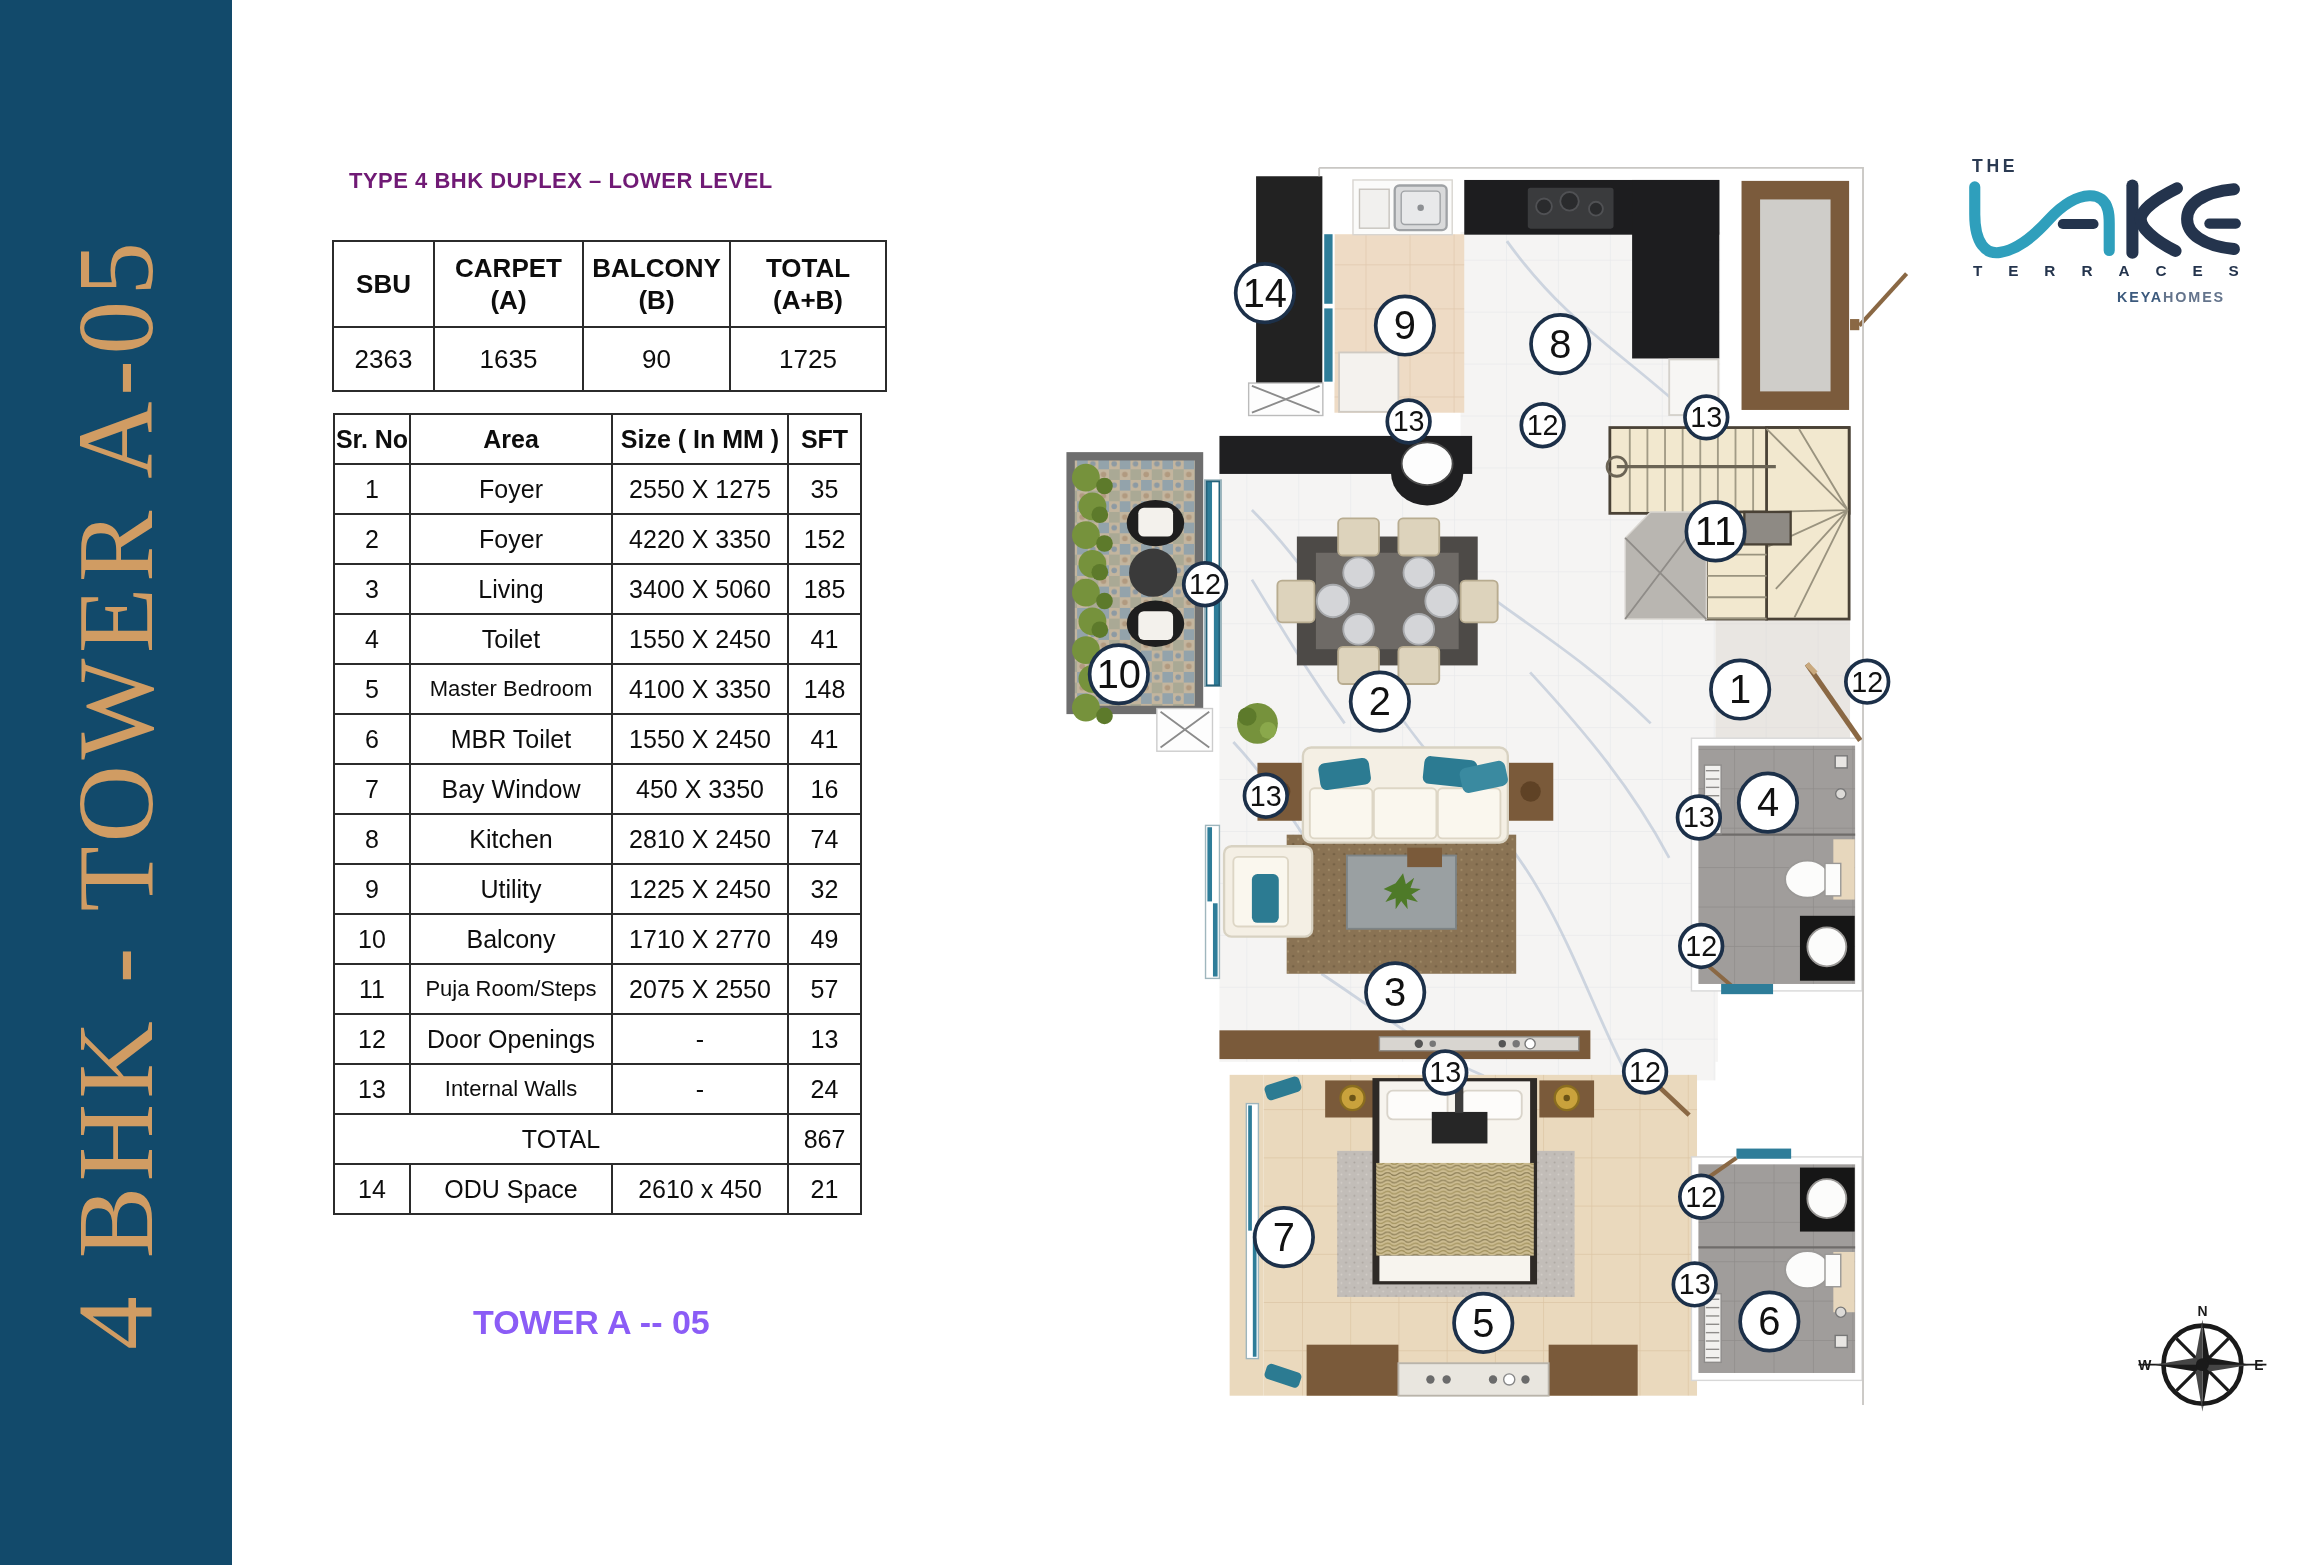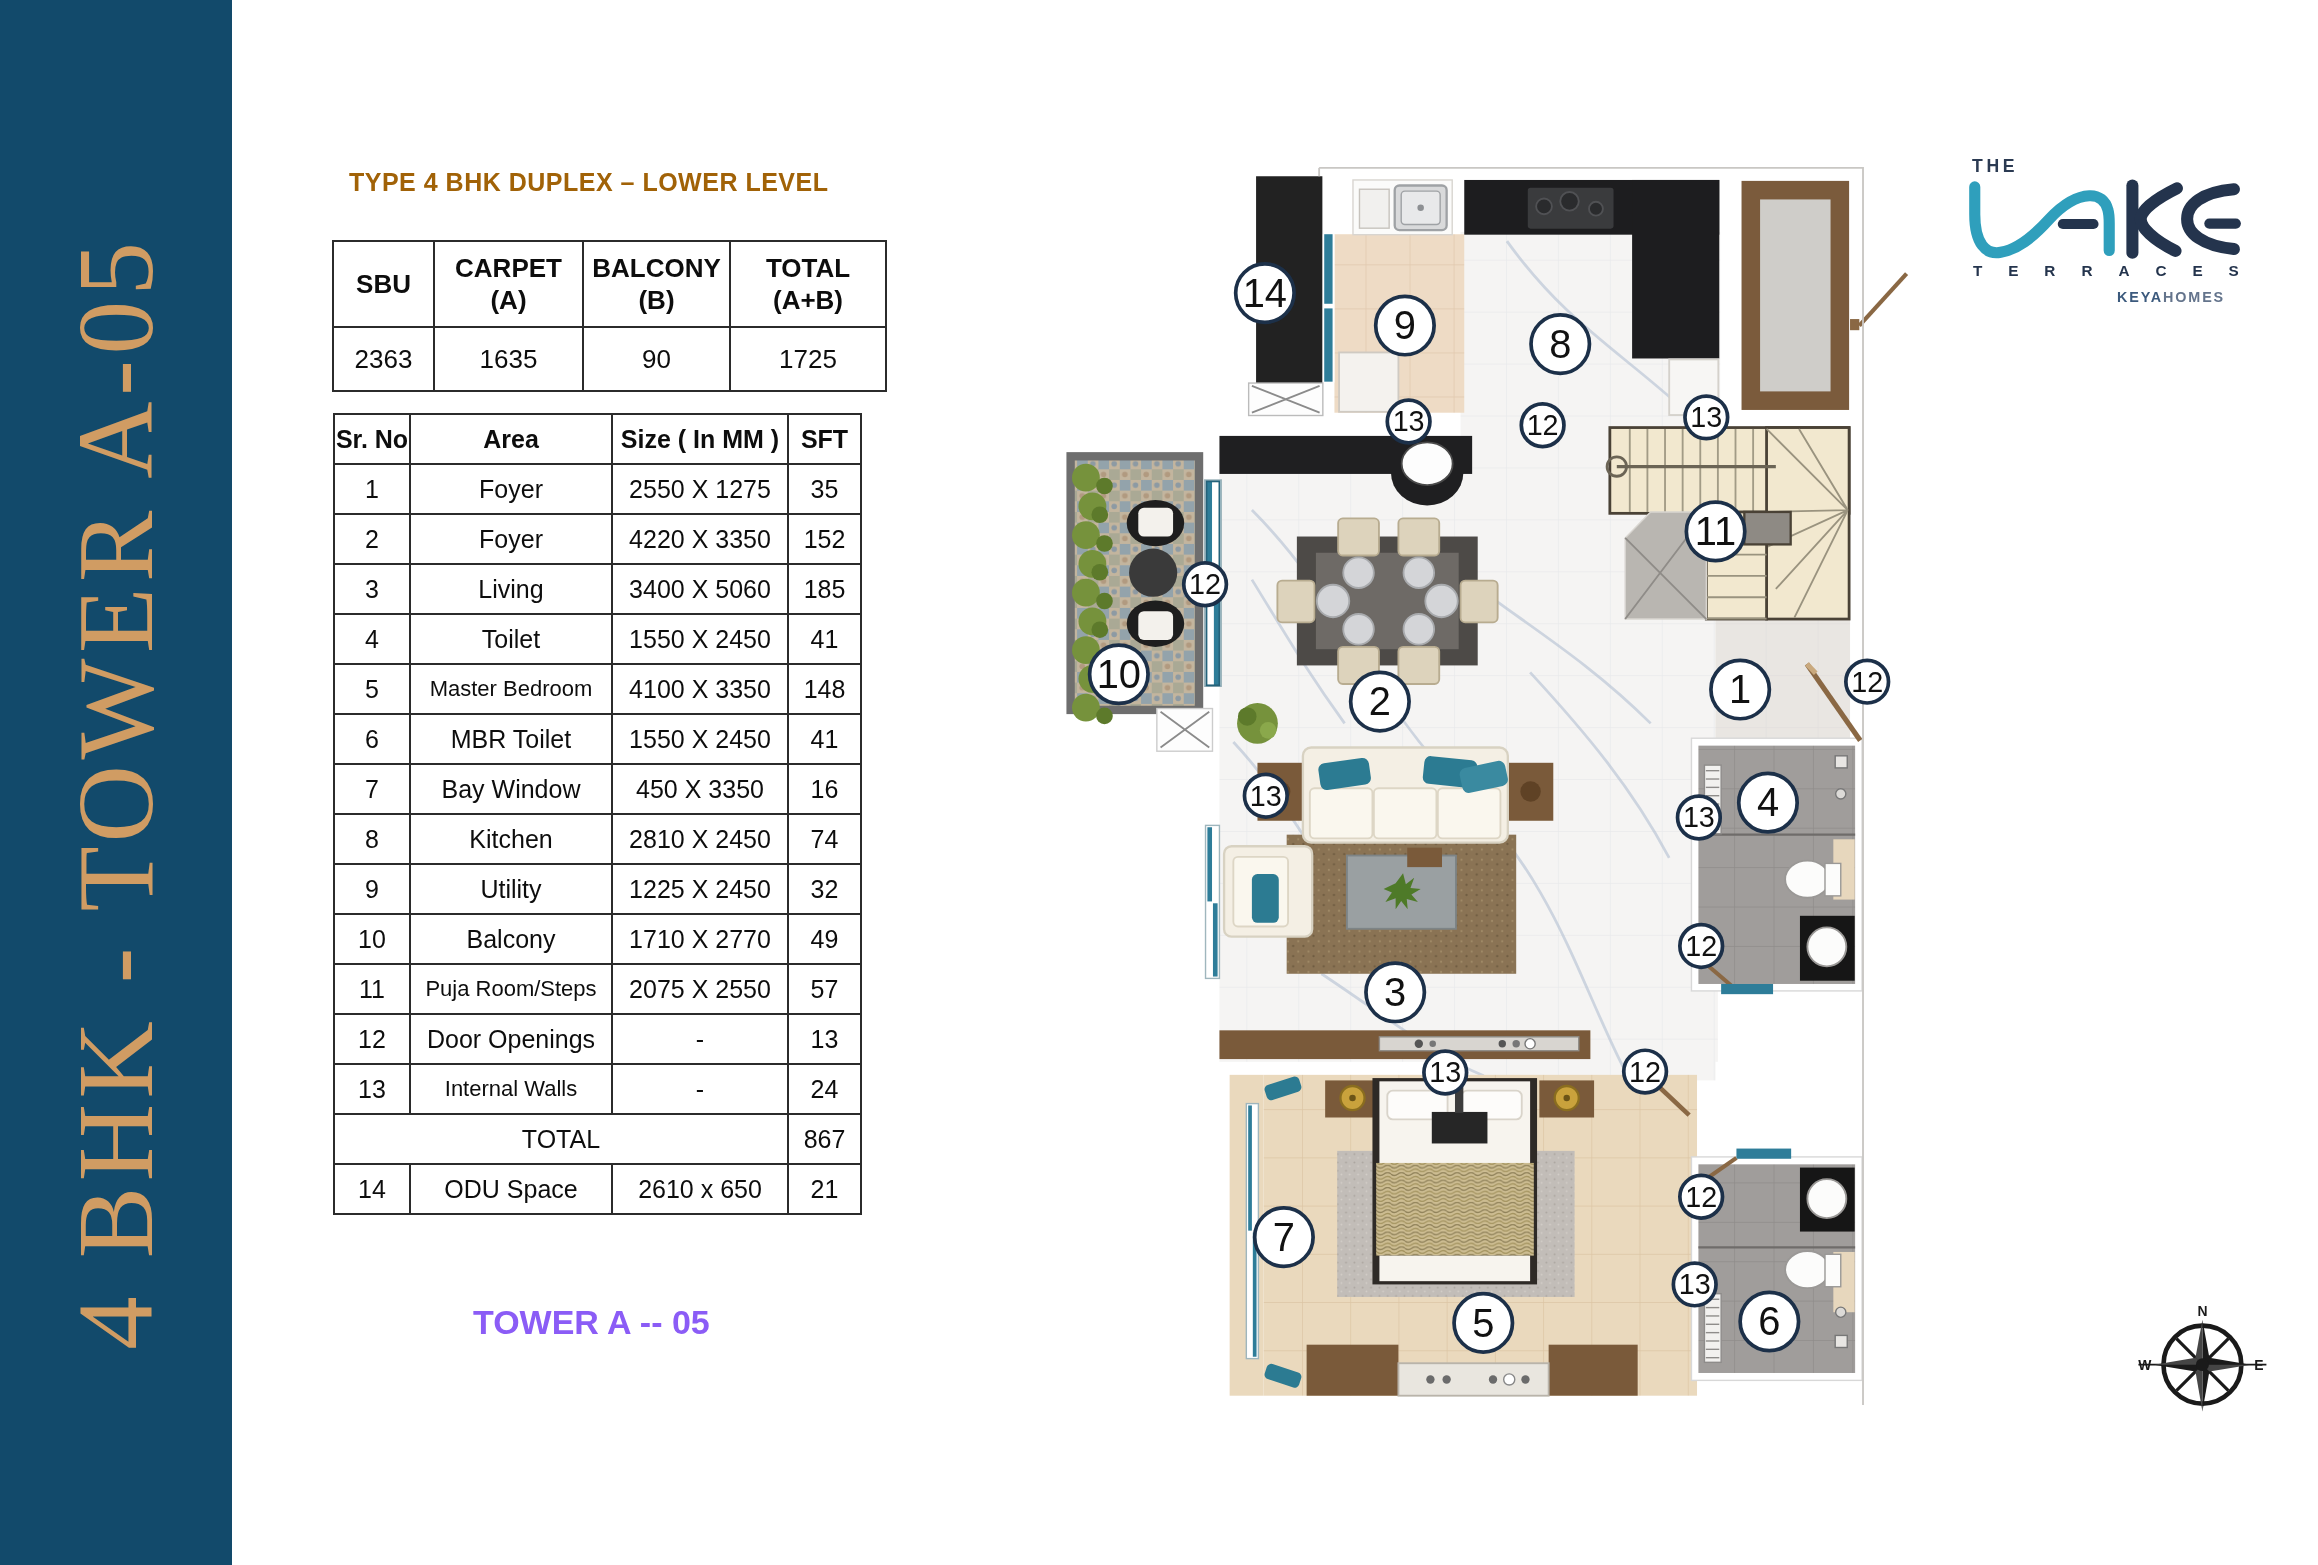--- a/index.html
+++ b/index.html
@@ -1,20 +1,20 @@
 <!DOCTYPE html>
 <html style="font-size:7.4px"><head><meta charset="utf-8">
 <style>
 * { margin:0; padding:0; box-sizing:border-box; }
 html,body { width:2782px; height:1565px; background:#ffffff; font-family:"Liberation Sans", sans-serif; }
 #page { position:relative; width:2782px; height:1565px; overflow:hidden; }
 #sidebar { position:absolute; left:0; top:0; width:232px; height:1565px; background:#124a6b; }
 #sidetext { position:absolute; left:116px; top:793px; transform:translate(-50%,-50%) rotate(-90deg); transform-origin:center;
   white-space:nowrap; color:#d09c63; font-family:"Liberation Serif", serif; font-size:107px; letter-spacing:5.6px; }
-#title { position:absolute; left:349px; top:168px; font-size:25px; font-weight:bold; color:#a16207; letter-spacing:0.5px; }
+#title { position:absolute; left:349px; top:168px; font-size:22px; font-weight:bold; color:#701a75; letter-spacing:0.5px; }
 .t1 { position:absolute; left:332px; top:240px; border-collapse:collapse; table-layout:fixed;padding-left:32px; }
 .t1 td { border:2.8px solid #2b2b2b; text-align:center; vertical-align:middle; font-size:26px; color:#0d0d0d; }
 .t1 tr.hdr td { font-weight:bold; height:86px; line-height:1.25; }
 .t1 tr.dat td { height:64px; font-weight:normal; }
 .t2 { position:absolute; left:333px; top:413px; border-collapse:collapse; table-layout:fixed;padding-left:20px; }
 .t2 td { border:2.3px solid #2b2b2b; text-align:center; vertical-align:middle; font-size:25px; height:50px; color:#0d0d0d; }
 .t2 tr.hdr td { font-weight:bold; }
 #towera { position:absolute; left:473px; top:1303px; font-size:34px; font-weight:bold; color:#8b5cf6; }
 svg { position:absolute; left:0; top:0; }
 </style></head>
@@ -137,21 +137,21 @@
           <td>-</td>
           <td>24</td>
         </tr>
 <tr>
           <td colspan="3">TOTAL</td>
           <td>867</td>
         </tr>
 <tr>
           <td>14</td>
           <td>ODU Space</td>
-          <td>2610 x 650</td>
+          <td>2610 x 450</td>
           <td>21</td>
         </tr>
 </tbody>
     </table>
   <div id="towera">TOWER A -- 05</div>
 
   <svg width="2782" height="1565" viewBox="0 0 6000 3375">
     <g fill="none" stroke="#b08a52" stroke-width="3">
         <path d="M 5051,-1 L 5068,25 L 5087,49 L 5108,71 L 5131,91 L 5156,109 L 5182,126 L 5210,141 L 5238,156 L 5266,171 L 5295,185 L 5324,199 L 5351,215 L 5378,231 L 5403,249 L 5427,268 L 5449,289 L 5469,312 L 5487,337 L 5503,364 L 5518,392 L 5531,422 L 5543,453 L 5554,485 L 5565,517 L 5576,549 L 5587,581 L 5599,612 L 5612,642 L 5627,670 L 5643,697 L 5661,722 L 5681,745 L 5703,766 L 5727,785 L 5752,803 L 5779,819 L 5807,834 L 5835,849 L 5864,863 L 5893,877 L 5921,892 L 5948,908 L 5974,925 L 5999,943 L 6022,963 L 6043,985 L 6062,1009 L 6079,1035"></path>
         <path d="M 5158,2 L 5178,21 L 5199,38 L 5221,54 L 5244,69 L 5269,83 L 5294,97 L 5319,110 L 5345,123 L 5370,136 L 5395,149 L 5419,163 L 5442,179 L 5465,195 L 5485,213 L 5505,232 L 5522,252 L 5539,274 L 5553,298 L 5567,323 L 5579,349 L 5590,377 L 5601,405 L 5610,433 L 5620,462 L 5629,491 L 5639,520 L 5649,548 L 5661,575 L 5673,601 L 5686,626 L 5701,650 L 5718,672 L 5735,692 L 5755,711 L 5776,729 L 5798,745 L 5821,760 L 5845,775 L 5870,788 L 5896,801 L 5921,814 L 5947,827 L 5972,840 L 5996,854 L 6019,870 L 6041,886 L 6062,903 L 6082,922"></path>

